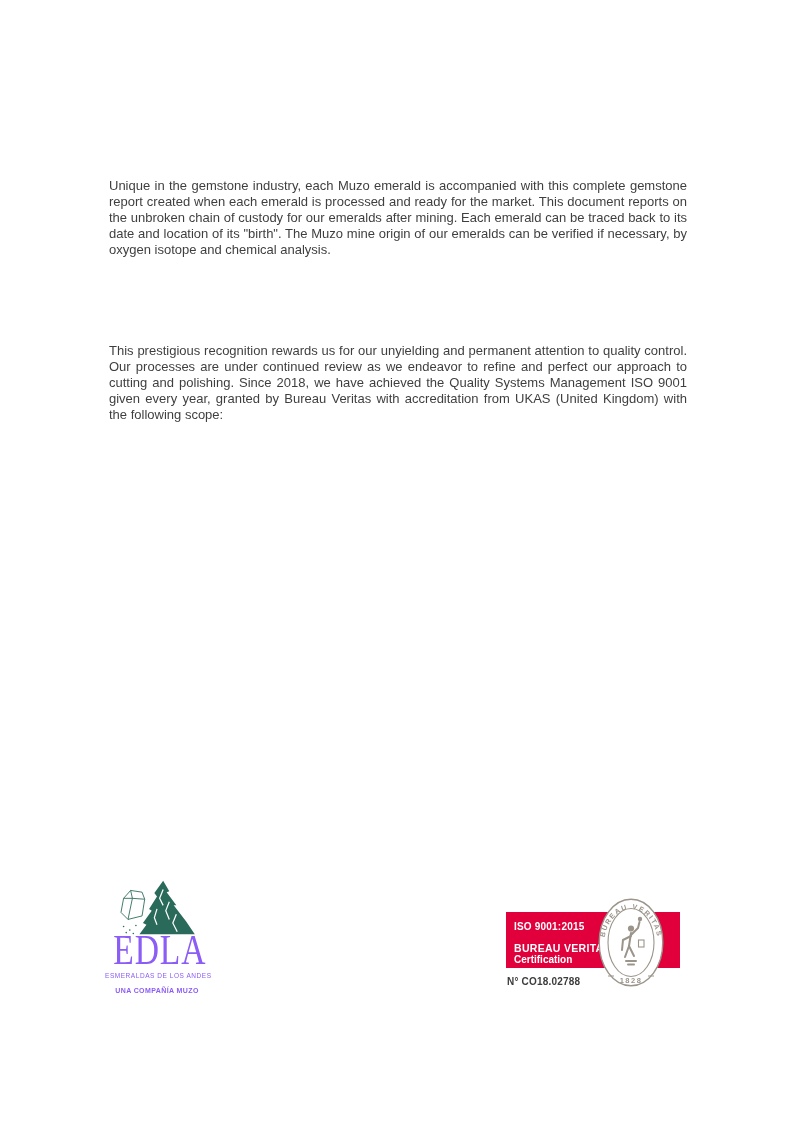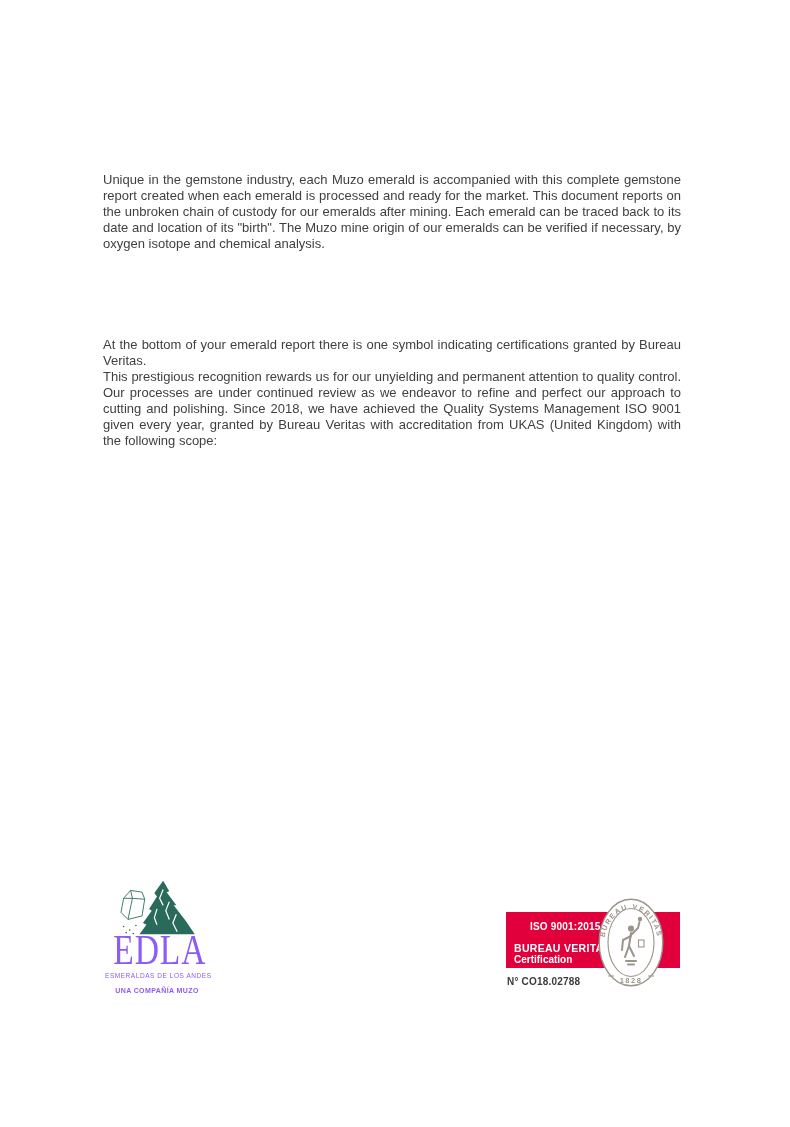--- a/index.html
+++ b/index.html
@@ -1,53 +1,52 @@
 <!DOCTYPE html>
 <html><head>
 <meta charset="utf-8">
 <style>
   html,body{margin:0;padding:0;background:#ffffff;}
   .page{position:relative;width:790px;height:1127px;background:#ffffff;overflow:hidden;
         font-family:"Liberation Sans",sans-serif;}
   
-  .textblock{position:absolute;left:103px;width:578px;margin:0;
+  .textblock{position:absolute;left:103px;width:578px;margin:6px;
              font-size:13px;line-height:16px;color:#3f3f3f;text-align:justify;}
   .textblock p{margin:0;}
   #p1{top:172px;}
   #p2{top:279px;}
   #p3{top:337px;}
   .quote{font-style:italic;}
   
   .edla{position:absolute;left:105px;top:879px;width:104px;text-align:center;color:#8b5cf6;}
   .edla-mountain{width:88px;height:58px;display:block;margin:0 auto;}
   .edla-name{font-family:"Liberation Serif",serif;font-size:40px;line-height:30px;
              letter-spacing:1px;transform:scale(0.84,1.03);transform-origin:center top;
              margin-top:-2px;white-space:nowrap;}
   .edla-sub{font-size:6.5px;letter-spacing:0.55px;margin-top:7px;white-space:nowrap;}
   .edla-tag{font-size:7px;font-weight:bold;letter-spacing:0.4px;margin-top:8px;white-space:nowrap;}
   
   .bv{position:absolute;left:506px;top:888px;width:182px;height:102px;}
   .bv-red{position:absolute;left:0;top:24px;width:174px;height:56px;background:#e2003c;}
-  .bv-iso{position:absolute;left:8px;top:9px;font-size:10px;font-weight:bold;color:#fff;letter-spacing:.2px;margin-left:16px;}
+  .bv-iso{position:absolute;left:8px;top:9px;font-size:10px;font-weight:bold;color:#fff;letter-spacing:.2px;}
   .bv-brand{position:absolute;left:8px;top:30px;font-size:10.5px;font-weight:bold;color:#fff;letter-spacing:.3px;}
   .bv-cert{position:absolute;left:8px;top:42px;font-size:10px;font-weight:bold;color:#fff;}
   .bv-seal{position:absolute;left:92px;top:10px;width:66px;height:89px;}
   .bv-number{position:absolute;left:1px;top:88px;font-size:10px;font-weight:bold;
              color:#3c3c3c;letter-spacing:.2px;white-space:nowrap;}
 </style>
 </head>
 <body>
 
 <div class="page">
 
   <p class="textblock" id="p1">Unique in the gemstone industry, each Muzo emerald is accompanied with this complete gemstone report created when each emerald is processed and ready for the market. This document reports on the unbroken chain of custody for our emeralds after mining. Each emerald can be traced back to its date and location of its "birth". The Muzo mine origin of our emeralds can be verified if necessary, by oxygen isotope and chemical analysis.</p>
 
 
   <div class="textblock" id="p3">
-    <p>At the bottom of your emerald report there is one symbol indicating certifications granted by Bureau Veritas.</p>
     <p>This prestigious recognition rewards us for our unyielding and permanent attention to quality control. Our processes are under continued review as we endeavor to refine and perfect our approach to cutting and polishing. Since 2018, we have achieved the Quality Systems Management ISO 9001 given every year, granted by Bureau Veritas with accreditation from UKAS (United Kingdom) with the following scope:</p>
   </div>
 
   <div class="edla">
     <svg class="edla-mountain" viewBox="0 0 100 66">
 
       <path d="M57 2 L64 14 L61 15 L72 30 L69 30 L83 48 L93 63 L30 63 L38 52 L34 50 L44 36 L41 34 L50 20 L47 16 Z" fill="#2a6a5a"></path>
 
       <g stroke="#ffffff" stroke-width="1.4" fill="none">
         <path d="M57 12 L53 22 L57 30"></path>

